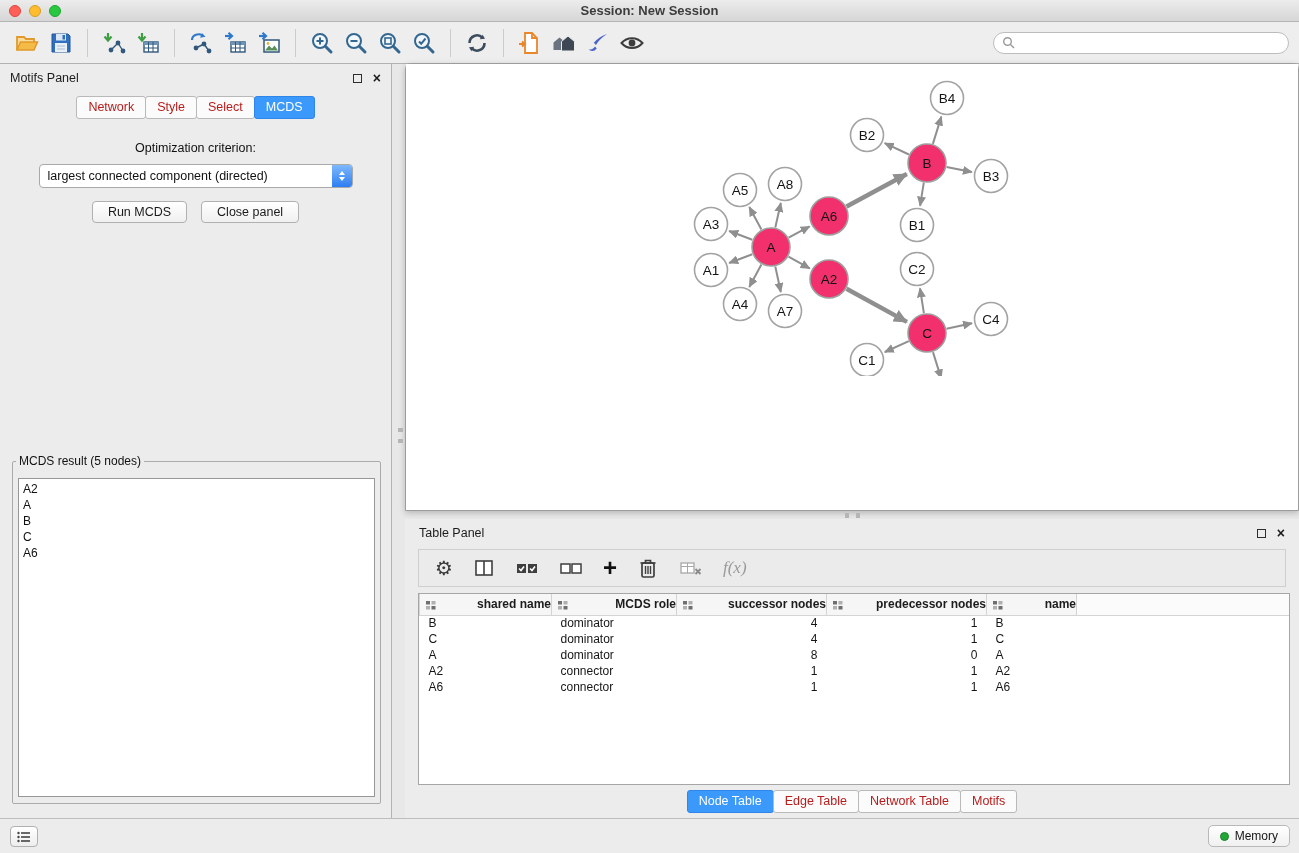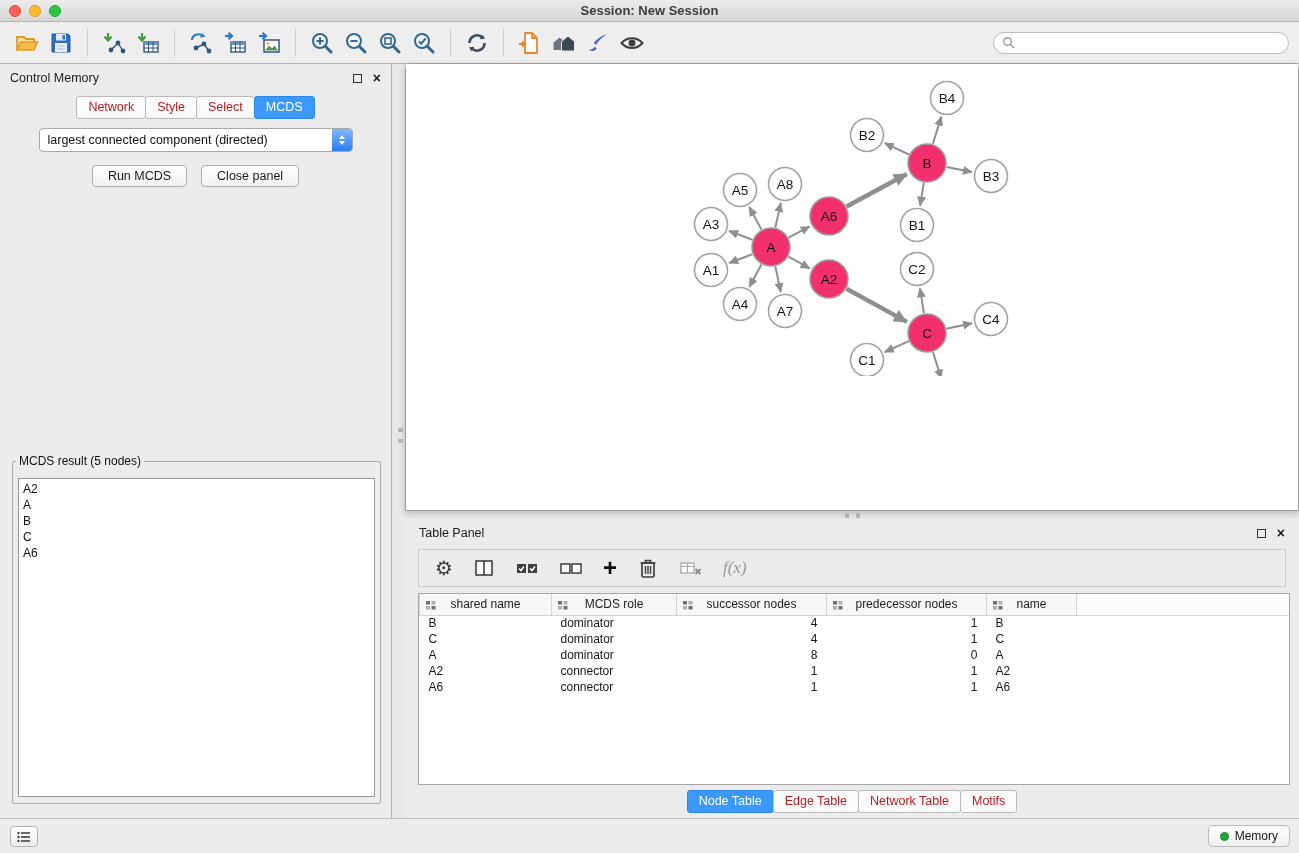--- a/index.html
+++ b/index.html
@@ -84,22 +84,22 @@
   .tp-header{height:28px;display:flex;align-items:center;padding:0 14px;font-size:12.5px;color:#1c1c1c;}
   .tp-toolbar{position:absolute;left:13px;top:30px;width:868px;height:38px;background:#ebebeb;
     border:1px solid #cfcfcf;display:flex;align-items:center;gap:20px;padding:0 16px;}
   .tp-ic{display:flex;align-items:center;justify-content:center;cursor:default;}
   .gear-glyph{font-size:20px;color:#3a3a3a;line-height:22px;}
   .plus-glyph{font-size:24px;font-weight:700;color:#101010;line-height:22px;}
   .fx{font-family:"Liberation Serif","DejaVu Serif",serif;font-style:italic;font-size:17px;color:#9a9a9a;}
   .tp-table-wrap{position:absolute;left:13px;top:74px;width:872px;height:192px;border:1px solid #a6a6a6;
     background:#fff;overflow:hidden;}
   table{border-collapse:collapse;width:100%;table-layout:fixed;font-size:12px;}
-  th{background:#f6f6f6;border:1px solid #d4d4d4;border-top:none;height:21px;font-weight:400;
-    color:#1c1c1c;text-align:center;position:relative;white-space:nowrap;}
+  th{background:#f6f6f6;border:1px solid #d4d4d4;border-top:none;height:21px;font-weight:700;
+    color:#1c1c1c;text-align:right;position:relative;white-space:nowrap;}
   th.filler{border-right:none;background:#fbfbfb;}
   .sort-ic{position:absolute;left:6px;top:5px;}
   td{height:16px;padding:0 9px;color:#161616;white-space:nowrap;overflow:hidden;}
   td.l{text-align:left;} td.r{text-align:right;}
   .tp-tabs{position:absolute;left:0;right:0;top:271px;display:flex;justify-content:center;align-items:flex-end;}
   
   .statusbar{position:absolute;left:0;right:0;bottom:0;height:35px;background:#ececec;border-top:1px solid #bdbdbd;}
   .sb-left-btn{position:absolute;left:10px;top:7px;width:28px;height:21px;border:1px solid #b0b0b0;
     border-radius:4px;background:linear-gradient(#ffffff,#ededed);display:flex;align-items:center;justify-content:center;}
   .memory-btn{position:absolute;right:9px;top:6px;height:22px;border:1px solid #b9b9b9;border-radius:5px;
@@ -279,32 +279,33 @@
     <svg width="13" height="13" viewBox="0 0 13 13">
       <circle cx="5.5" cy="5.5" r="3.8" fill="none" stroke="#9a9a9a" stroke-width="1.4"></circle>
       <line x1="8.5" y1="8.5" x2="12" y2="12" stroke="#9a9a9a" stroke-width="1.4"></line>
     </svg>
     <input placeholder="" style="">
   </div>
 </div>
 
 <div class="control-panel">
   <div class="panel-header">
-    <span>Control Memory</span>
+    <span>Motifs Panel</span>
     <span class="win-icons">
       <span class="box-ic"></span>
       <span class="x-ic">×</span>
     </span>
   </div>
   <div class="cp-tabs" id="cp-tabs">
       <div class="seg-tab">Network</div>
       <div class="seg-tab">Style</div>
       <div class="seg-tab">Select</div>
       <div class="seg-tab active">MCDS</div>
     </div>
+  <div class="opt-label">Optimization criterion:</div>
   <div class="dropdown">
     <span class="dd-value">largest connected component (directed)</span>
     <span class="dd-stepper">
       <span class="dd-up"></span>
         <span class="dd-down"></span>
     </span>
   </div>
   <div class="btn-row">
     <button class="mac-btn">Run MCDS</button>
     <button class="mac-btn">Close panel</button>

